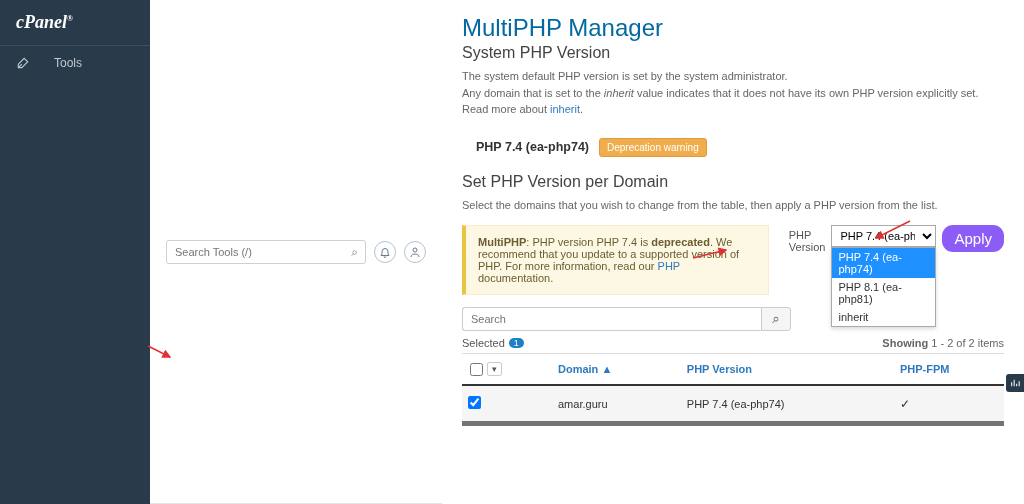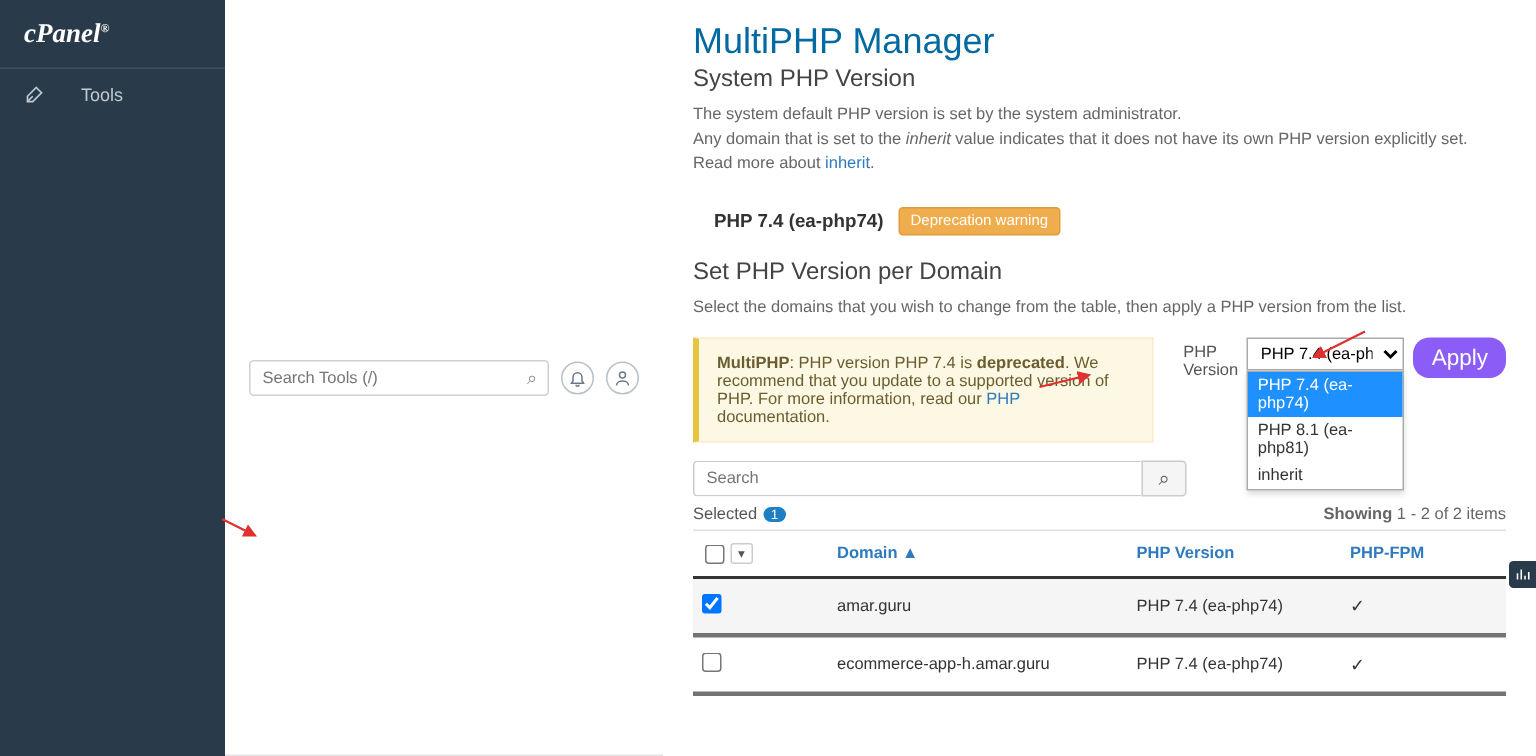--- a/index.html
+++ b/index.html
@@ -40,21 +40,21 @@
 .apply-btn { background: #8b5cf6; color: #fff; border: none; padding: 5px 12px; border-radius: 11px; font-size: 15px; cursor: pointer; }
 .dom-search { display: flex; margin-bottom: 6px; width: 329px; }
 .dom-search input { flex: 1; padding: 5px 8px; border: 1px solid #ccc; border-right: none; border-radius: 3px 0 0 3px; font-size: 11px; }
 .dom-search button { width: 30px; border: 1px solid #ccc; background: #f5f5f5; border-radius: 0 3px 3px 0; cursor: pointer; color: #555; }
 .selected-row { display: flex; align-items: center; font-size: 11px; color: #555; margin-bottom: 4px; }
 .selected-row .badge { background: #1e7fc5; color: #fff; border-radius: 8px; padding: 0 5px; font-size: 9px; margin-left: 4px; display: inline-block; min-width: 12px; text-align: center; }
 .selected-row .showing { margin-left: auto; color: #666; }
 table { width: 100%; border-collapse: collapse; font-size: 11px; }
 thead th { text-align: left; font-weight: normal; border-top: 1px solid #ddd; border-bottom: 2px solid #333; padding: 8px 6px; }
 thead th.sortable { color: #2f7abf; font-weight: bold; cursor: pointer; margin-top: 40px; }
-tbody td { padding: 10px 6px; border-bottom: 3px solid #737373; }
+tbody td { padding: 10px 6px; border-bottom: 5px solid #737373; }
 tbody tr.sel { background: #f5f5f5; }
 .cb-header { display: flex; align-items: center; gap: 0; }
 .cb-header input { margin: 0 2px 0 2px; }
 .cb-header .drop { border: 1px solid #ccc; border-radius: 2px; padding: 1px 4px; font-size: 9px; cursor: pointer; display: inline-block; margin-left: 2px; color:#555; }
 .check { color: #333; font-size: 12px; }
 .footer { margin-top: auto; padding-top: 40px; display: flex; align-items: baseline; font-size: 11px; }
 .arrow-annot { position: absolute; pointer-events: none; }
 .arrow-annot svg { overflow: visible; }
 .feedback-tab { position: absolute; right: 0; top: 374px; background: #293a4a; color: #fff; width: 18px; height: 18px; display: flex; align-items: center; justify-content: center; border-radius: 3px 0 0 3px; font-size: 10px; }
 </style>
@@ -158,26 +158,20 @@
             <th class="sortable" style="width:110px">PHP-FPM</th>
           </tr>
         </thead>
         <tbody>
           <tr class="sel">
             <td><input type="checkbox" checked="" style=""></td>
             <td>amar.guru</td>
             <td>PHP 7.4 (ea-php74)</td>
             <td class="check">✓</td>
           </tr>
-          <tr>
-            <td><input type="checkbox" style=""></td>
-            <td>ecommerce-app-h.amar.guru</td>
-            <td>PHP 7.4 (ea-php74)</td>
-            <td class="check">✓</td>
-          </tr>
         </tbody>
       </table>
 
       <div class="footer">
         
         
         
       </div>
     </div>
   </div>

